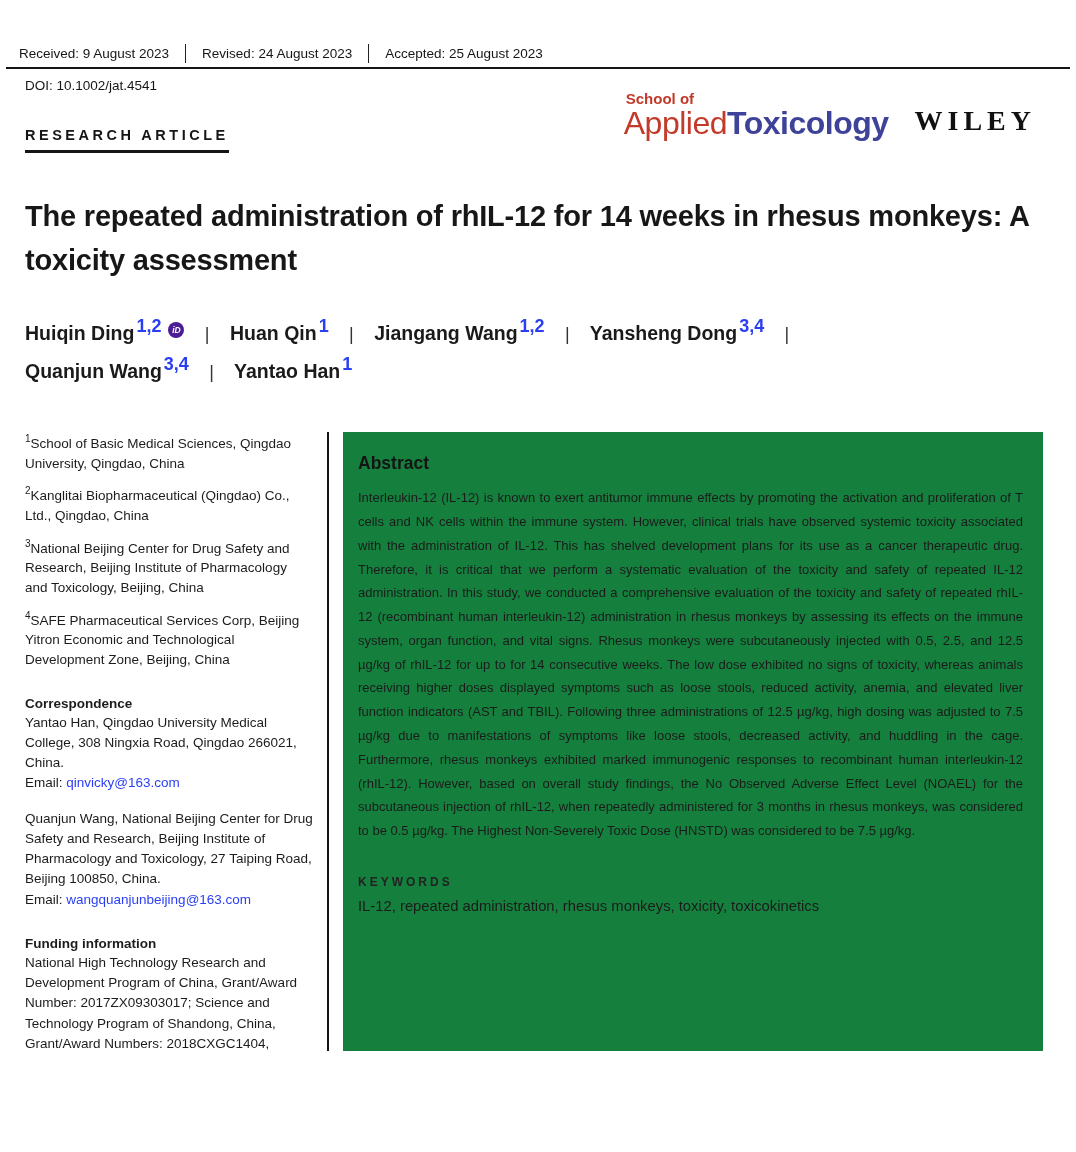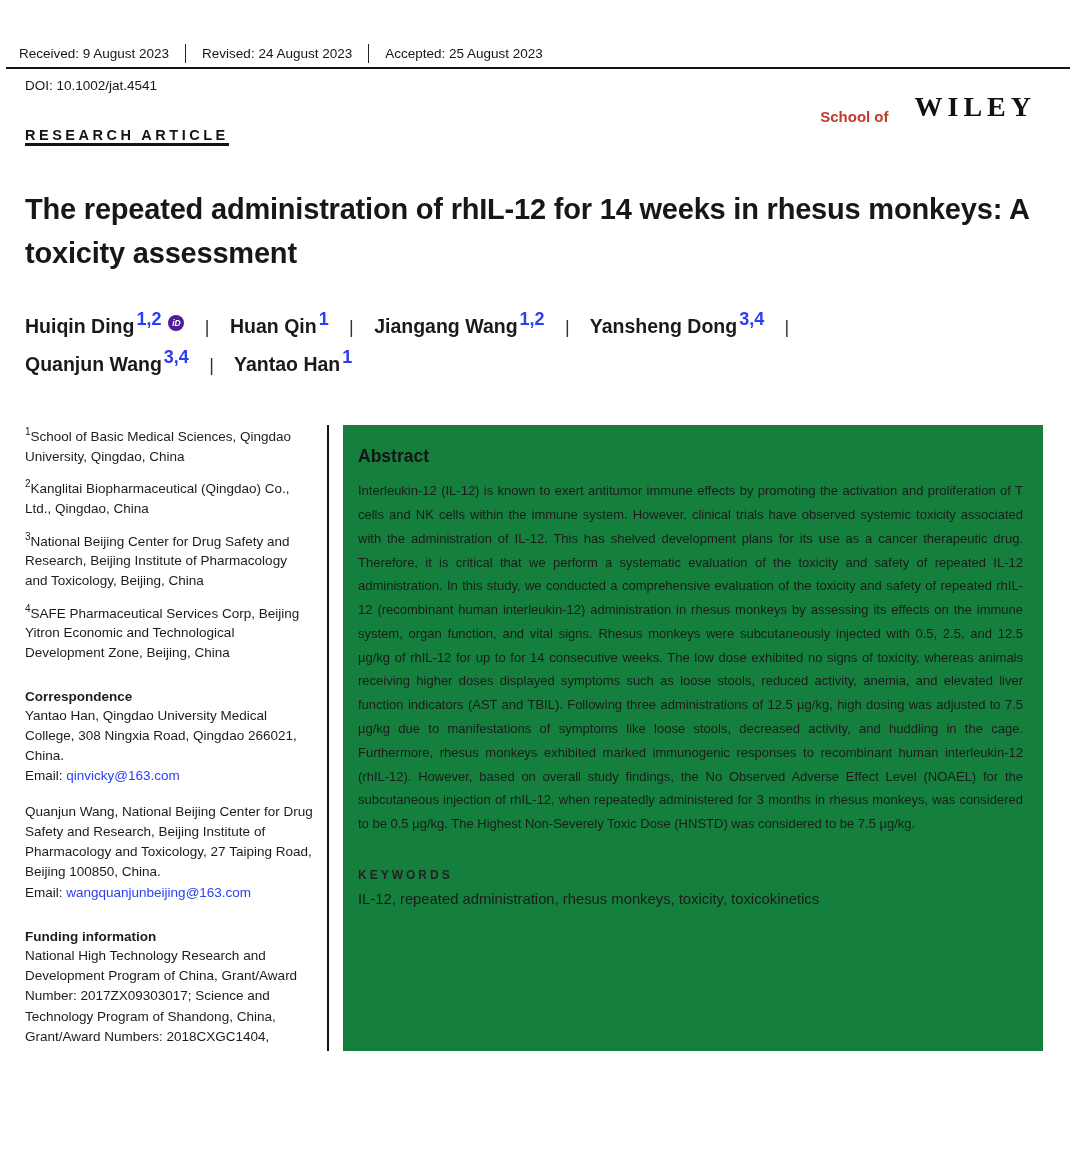--- a/index.html
+++ b/index.html
@@ -45,20 +45,21 @@
   }
 
   
   .content { padding:0 28px 0 25px; }
   .article-type {
     display:inline-block;
     margin-top:34px;
     font-size:14.5px; font-weight:700; letter-spacing:3.5px;
     color:#151515;
     border-bottom:3px solid #151515;
+    padding-bottom:7px;
   }
   .title {
     margin-top:42px;
     width:1015px;
     font-size:29px; font-weight:700; line-height:1.5;
     color:#171717; letter-spacing:-0.2px;
   }
 
   
   .authors { margin-top:32px; font-size:19.5px; font-weight:700; color:#1a1a1a; }
@@ -115,20 +116,23 @@
       <span class="meta-item">Received: 9 August 2023</span>
       <span class="meta-item">Revised: 24 August 2023</span>
       <span class="meta-item">Accepted: 25 August 2023</span>
     </div>
   </div>
   <div class="doi-row">DOI: 10.1002/jat.4541</div>
 
   <div class="brand">
     <div class="jat-logo">
       <div class="jat-top">School of</div>
+      <div class="jat-main">
+        <span class="jat-applied">Applied</span><span class="jat-tox">Toxicology</span>
+      </div>
     </div>
     <div class="wiley">WILEY</div>
   </div>
 
   <div class="content">
     
     <div class="article-type">RESEARCH ARTICLE</div>
 
     
     <h1 class="title" style="margin-bottom:0;">The repeated administration of rhIL-12 for 14 weeks in rhesus monkeys: A toxicity assessment</h1>

